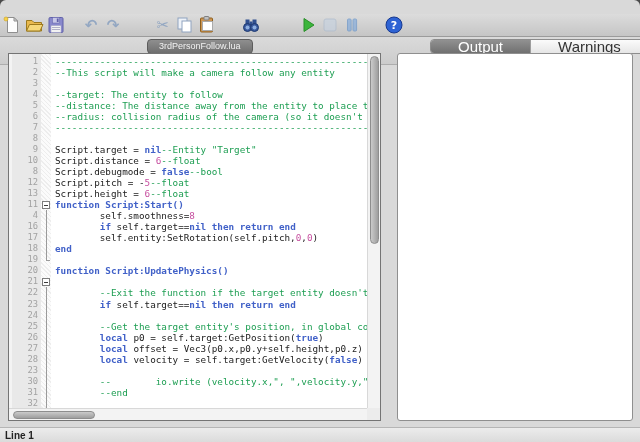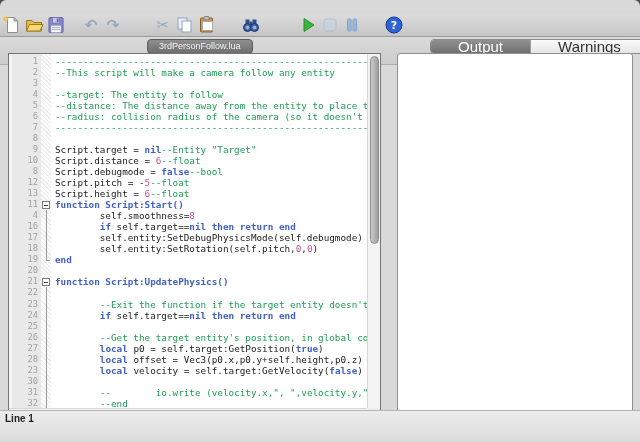--- a/index.html
+++ b/index.html
@@ -68,21 +68,21 @@
   .hscroll{position:absolute;left:0;right:13px;bottom:0;height:12px;background:#f3f3f3;border-top:1px solid #d8d8d8;box-sizing:border-box;}
   .hthumb{position:absolute;top:1.5px;bottom:1.5px;left:4px;width:82px;border-radius:5px;
           background:linear-gradient(#cacaca,#9e9e9e);border:1px solid #8d8d8d;box-sizing:border-box;}
   .sb-corner{position:absolute;right:0;bottom:0;width:13px;height:12px;background:#ececec;}
 
   
   .rpanel{position:absolute;left:397px;top:53px;width:236px;height:368px;box-sizing:border-box;
           background:#fff;border:1px solid #8f8f8f;border-radius:3px;}
 
   
-  .statusbar{position:absolute;left:0;right:0;bottom:0;height:32px;
+  .statusbar{position:absolute;left:0;right:0;bottom:0;height:15px;
              background:linear-gradient(#ececec,#dbdbdb);border-top:1px solid #b5b5b5;
              font-size:10px;font-weight:bold;color:#222;line-height:15px;padding-left:5px;box-sizing:border-box;}
 </style>
 </head>
 <body>
 
 <div class="window">
 
 
   <div class="toolbar">
@@ -261,21 +261,20 @@
           <div class="code-line"><span class="s-c">-------------------------------------------------------------------------------</span></div>
           <div class="code-line"></div>
           <div class="code-line"><span class="s-t">Script.target = </span><span class="s-k">nil</span><span class="s-c">--Entity "Target"</span></div>
           <div class="code-line"><span class="s-t">Script.distance = </span><span class="s-n">6</span><span class="s-c">--float</span></div>
           <div class="code-line"><span class="s-t">Script.debugmode = </span><span class="s-k">false</span><span class="s-c">--bool</span></div>
           <div class="code-line"><span class="s-t">Script.pitch = -</span><span class="s-n">5</span><span class="s-c">--float</span></div>
           <div class="code-line"><span class="s-t">Script.height = </span><span class="s-n">6</span><span class="s-c">--float</span></div>
           <div class="code-line"><span class="s-k">function Script:Start()</span></div>
           <div class="code-line"><span class="s-t">        self.smoothness=</span><span class="s-n">8</span></div>
           <div class="code-line"><span class="s-t">        </span><span class="s-k">if</span><span class="s-t"> self.target==</span><span class="s-k">nil</span><span class="s-t"> </span><span class="s-k">then</span><span class="s-t"> </span><span class="s-k">return</span><span class="s-t"> </span><span class="s-k">end</span></div>
-          <div class="code-line"><span class="s-t">        self.entity:SetDebugPhysicsMode(self.debugmode)</span></div>
           <div class="code-line"><span class="s-t">        self.entity:SetRotation(self.pitch,</span><span class="s-n">0</span><span class="s-t">,</span><span class="s-n">0</span><span class="s-t">)</span></div>
           <div class="code-line"><span class="s-k">end</span></div>
           <div class="code-line"></div>
           <div class="code-line"><span class="s-k">function Script:UpdatePhysics()</span></div>
           <div class="code-line"></div>
           <div class="code-line"><span class="s-t">        </span><span class="s-c">--Exit the function if the target entity doesn't exist</span></div>
           <div class="code-line"><span class="s-t">        </span><span class="s-k">if</span><span class="s-t"> self.target==</span><span class="s-k">nil</span><span class="s-t"> </span><span class="s-k">then</span><span class="s-t"> </span><span class="s-k">return</span><span class="s-t"> </span><span class="s-k">end</span></div>
           <div class="code-line"></div>
           <div class="code-line"><span class="s-t">        </span><span class="s-c">--Get the target entity's position, in global coordinates</span></div>
           <div class="code-line"><span class="s-t">        </span><span class="s-k">local</span><span class="s-t"> p0 = self.target:GetPosition(</span><span class="s-k">true</span><span class="s-t">)</span></div>

